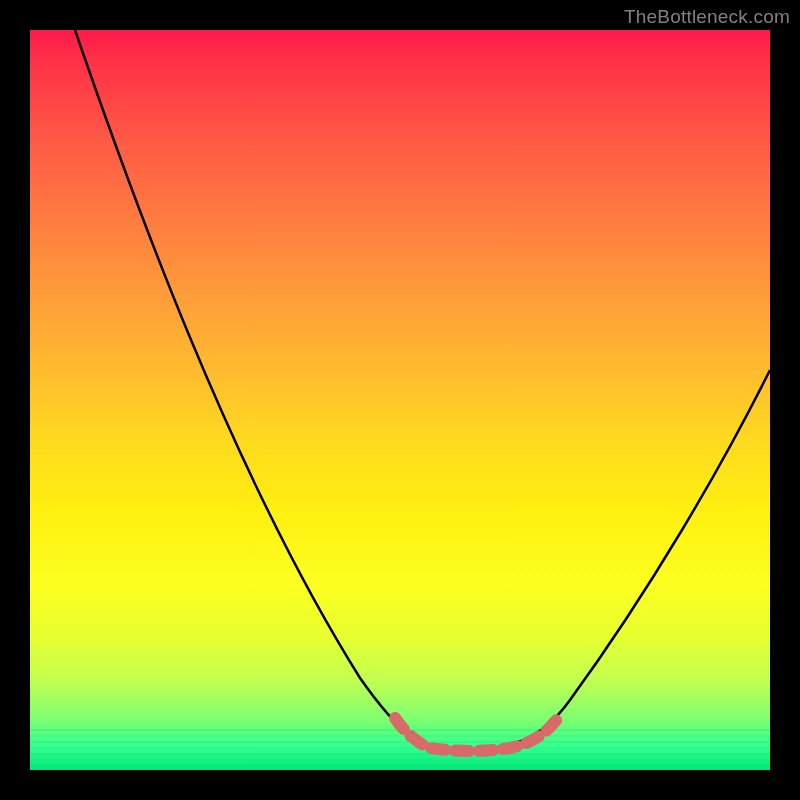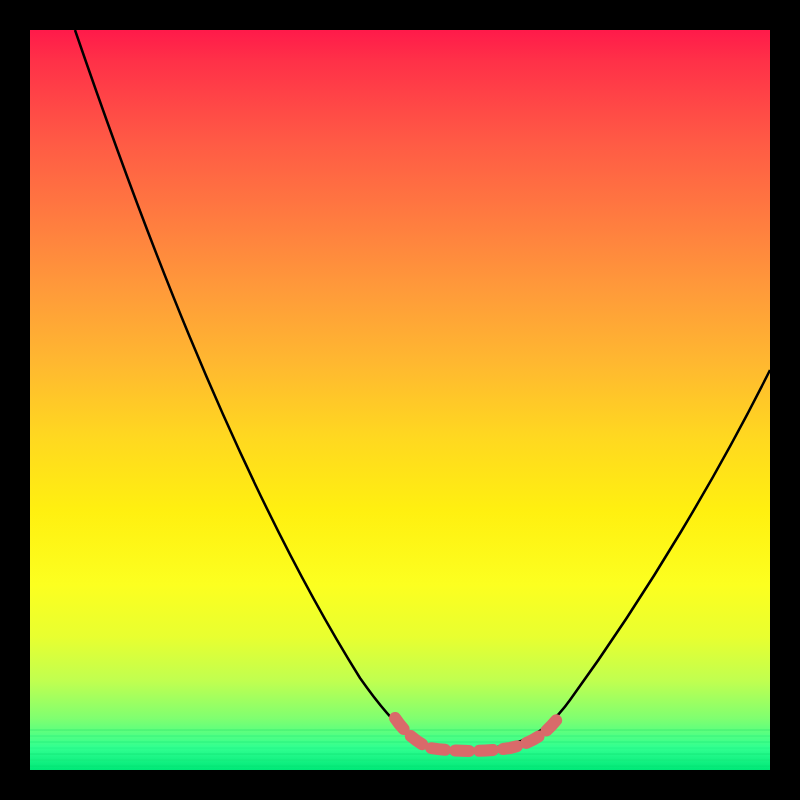--- a/index.html
+++ b/index.html
@@ -71,13 +71,14 @@
              C 620 560, 690 440, 740 340" fill="none" stroke="#000" stroke-width="2.5"></path>
 
     <g>
       <path d="M 365 688
                Q 380 710, 400 718
                Q 440 724, 480 718
                Q 510 712, 528 688" fill="none" stroke="#d96a6a" stroke-width="12" stroke-linecap="round" stroke-dasharray="14 10"></path>
     </g>
   </svg>
 
+  <div class="attribution">TheBottleneck.com</div>
 </div>
 
 </body></html>

